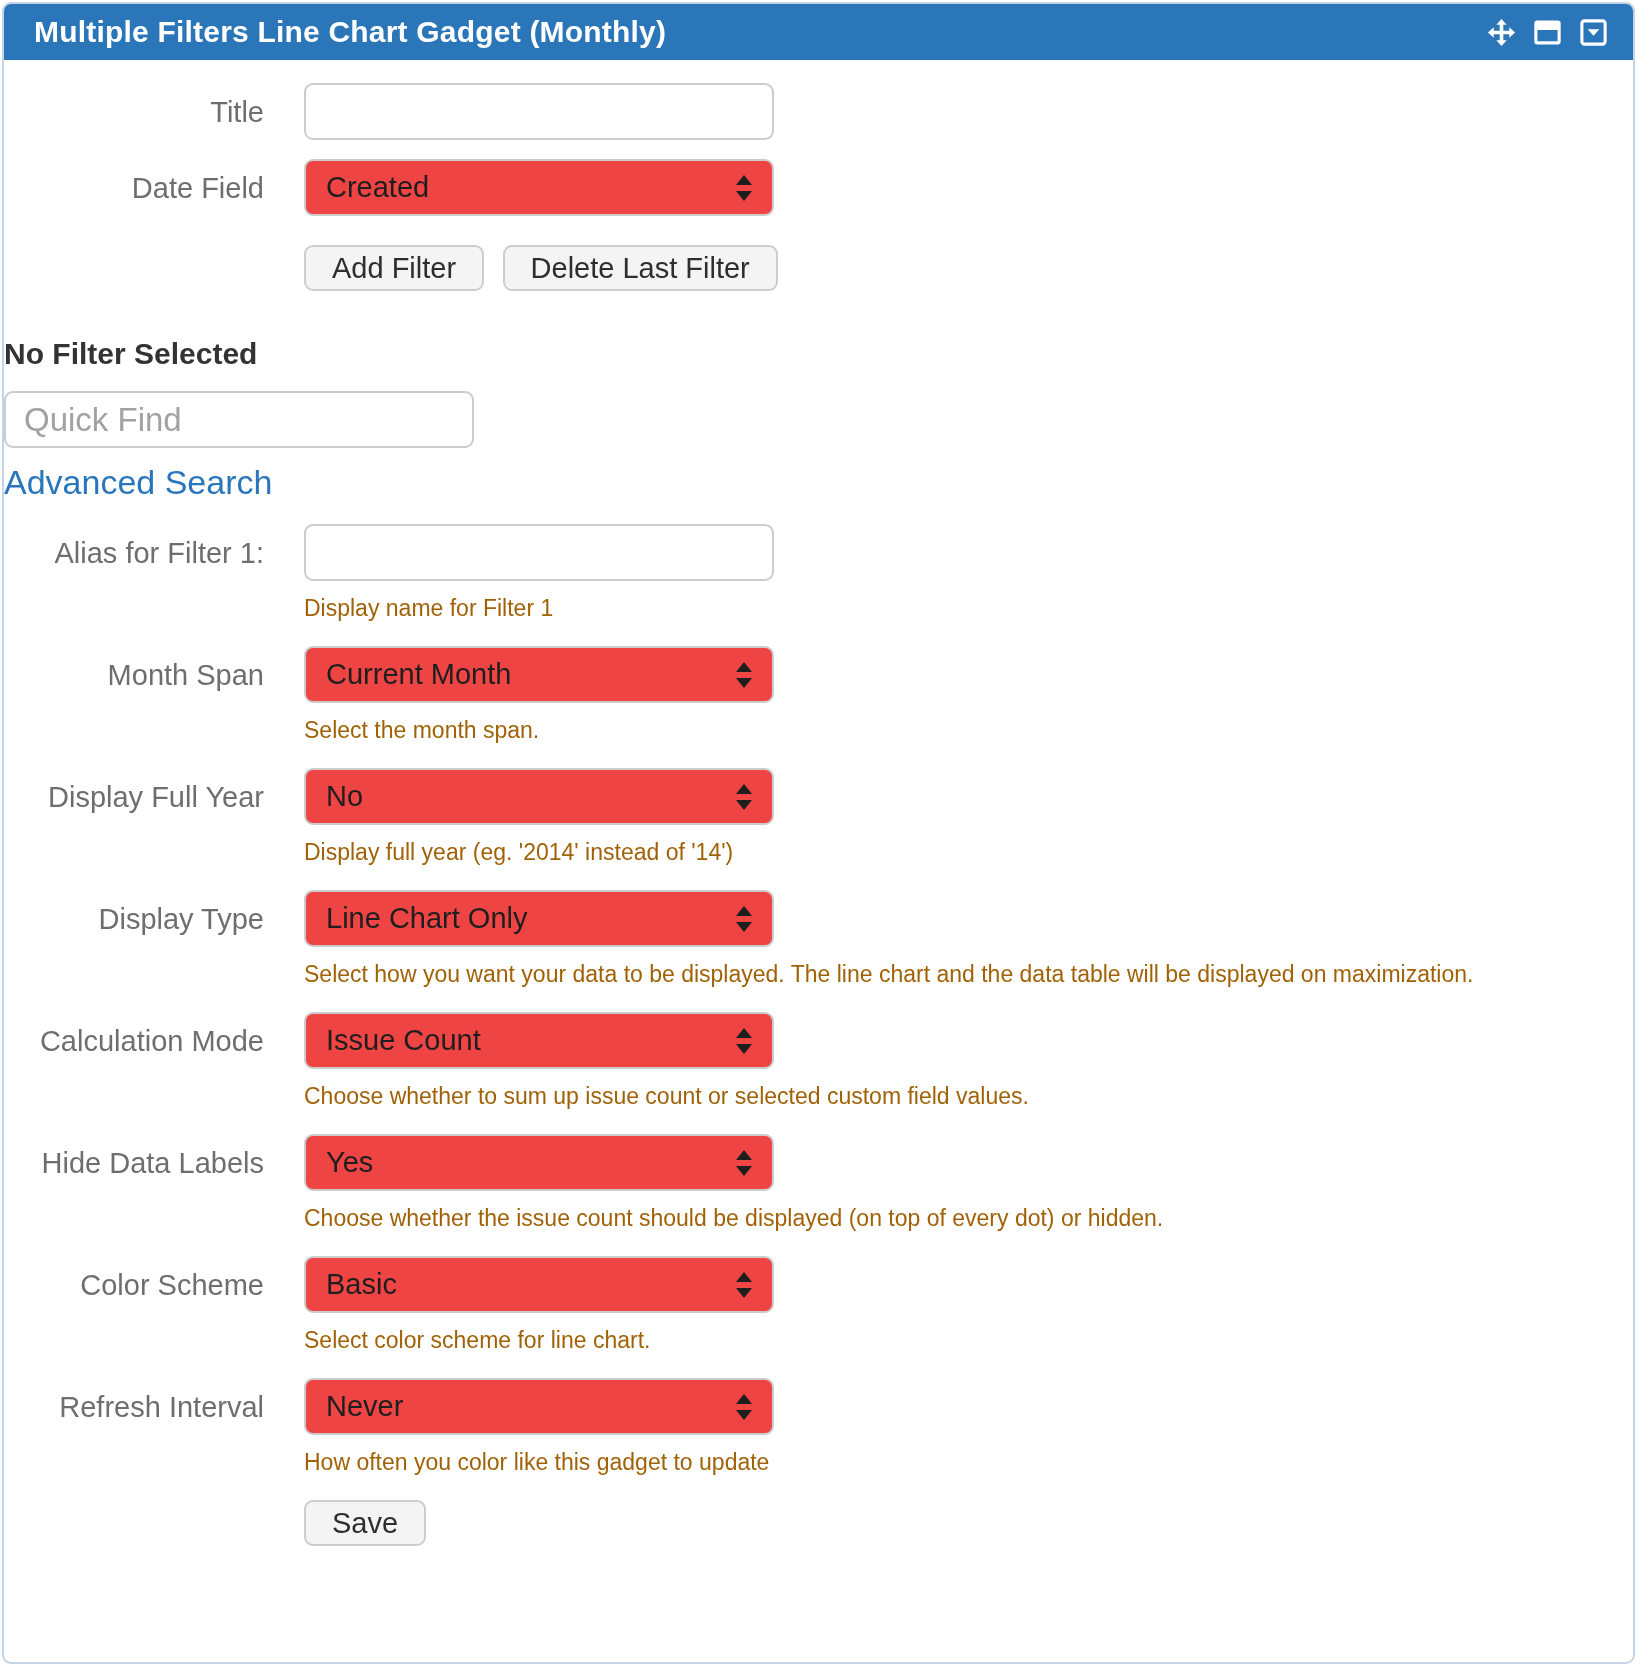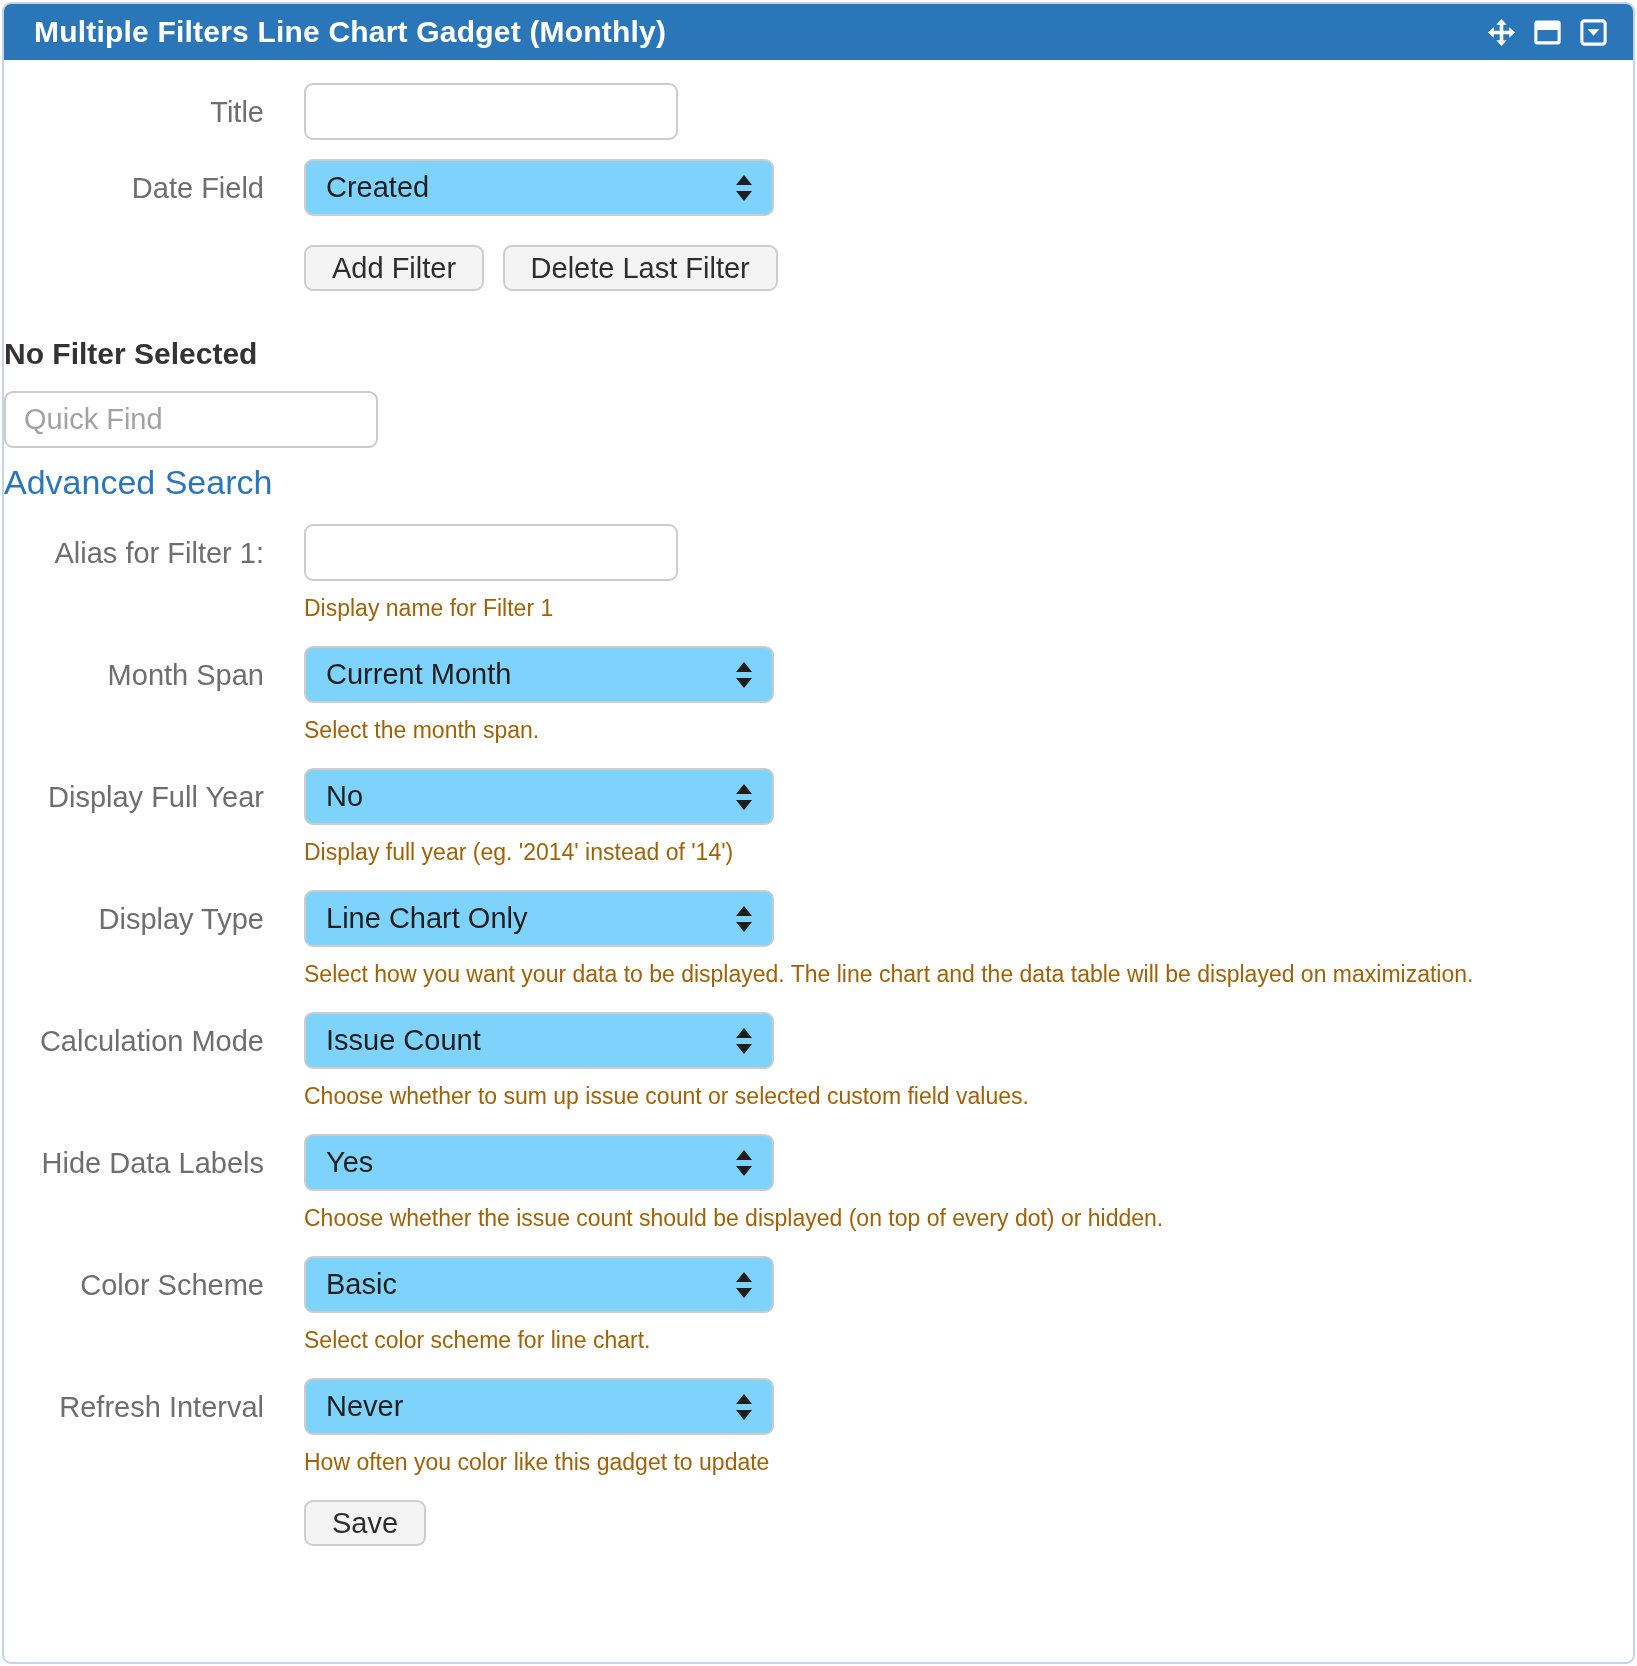--- a/index.html
+++ b/index.html
@@ -41,37 +41,37 @@
     text-align: right;
     padding-right: 40px;
     padding-top: 12px;
     color: #6e6e6e;
     font-size: 29px;
     line-height: 34px;
   }
   .ctrl { flex: 1; padding-right: 16px; }
 
   .txt {
-    width: 374px; height: 57px;
+    width: 470px; height: 57px;
     border: 2px solid #cccccc;
     border-radius: 9px;
-    font-size: 29px;
+    font-size: 33px;
     padding: 0 18px;
     color: #222;
     font-family: inherit;
     outline: none;
     background: #fff;
   }
   .txt::placeholder { color: #a2a2a2; }
 
   .select {
     width: 470px; height: 57px;
     border: 2px solid #cccccc;
     border-radius: 9px;
-    background: #7dd3fc;
+    background: #ef4444;
     display: flex;
     align-items: center;
     padding: 0 20px;
     cursor: pointer;
   }
   .select-text { font-size: 29px; color: #1e1e1e; flex: 1; }
   .arrows { display: flex; flex-direction: column; gap: 6px; align-items: center; }
   .arrows .up   { width:0; height:0; border-left:8px solid transparent; border-right:8px solid transparent; border-bottom:10px solid #1e1e1e; }
   .arrows .down { width:0; height:0; border-left:8px solid transparent; border-right:8px solid transparent; border-top:10px solid #1e1e1e; }
 

